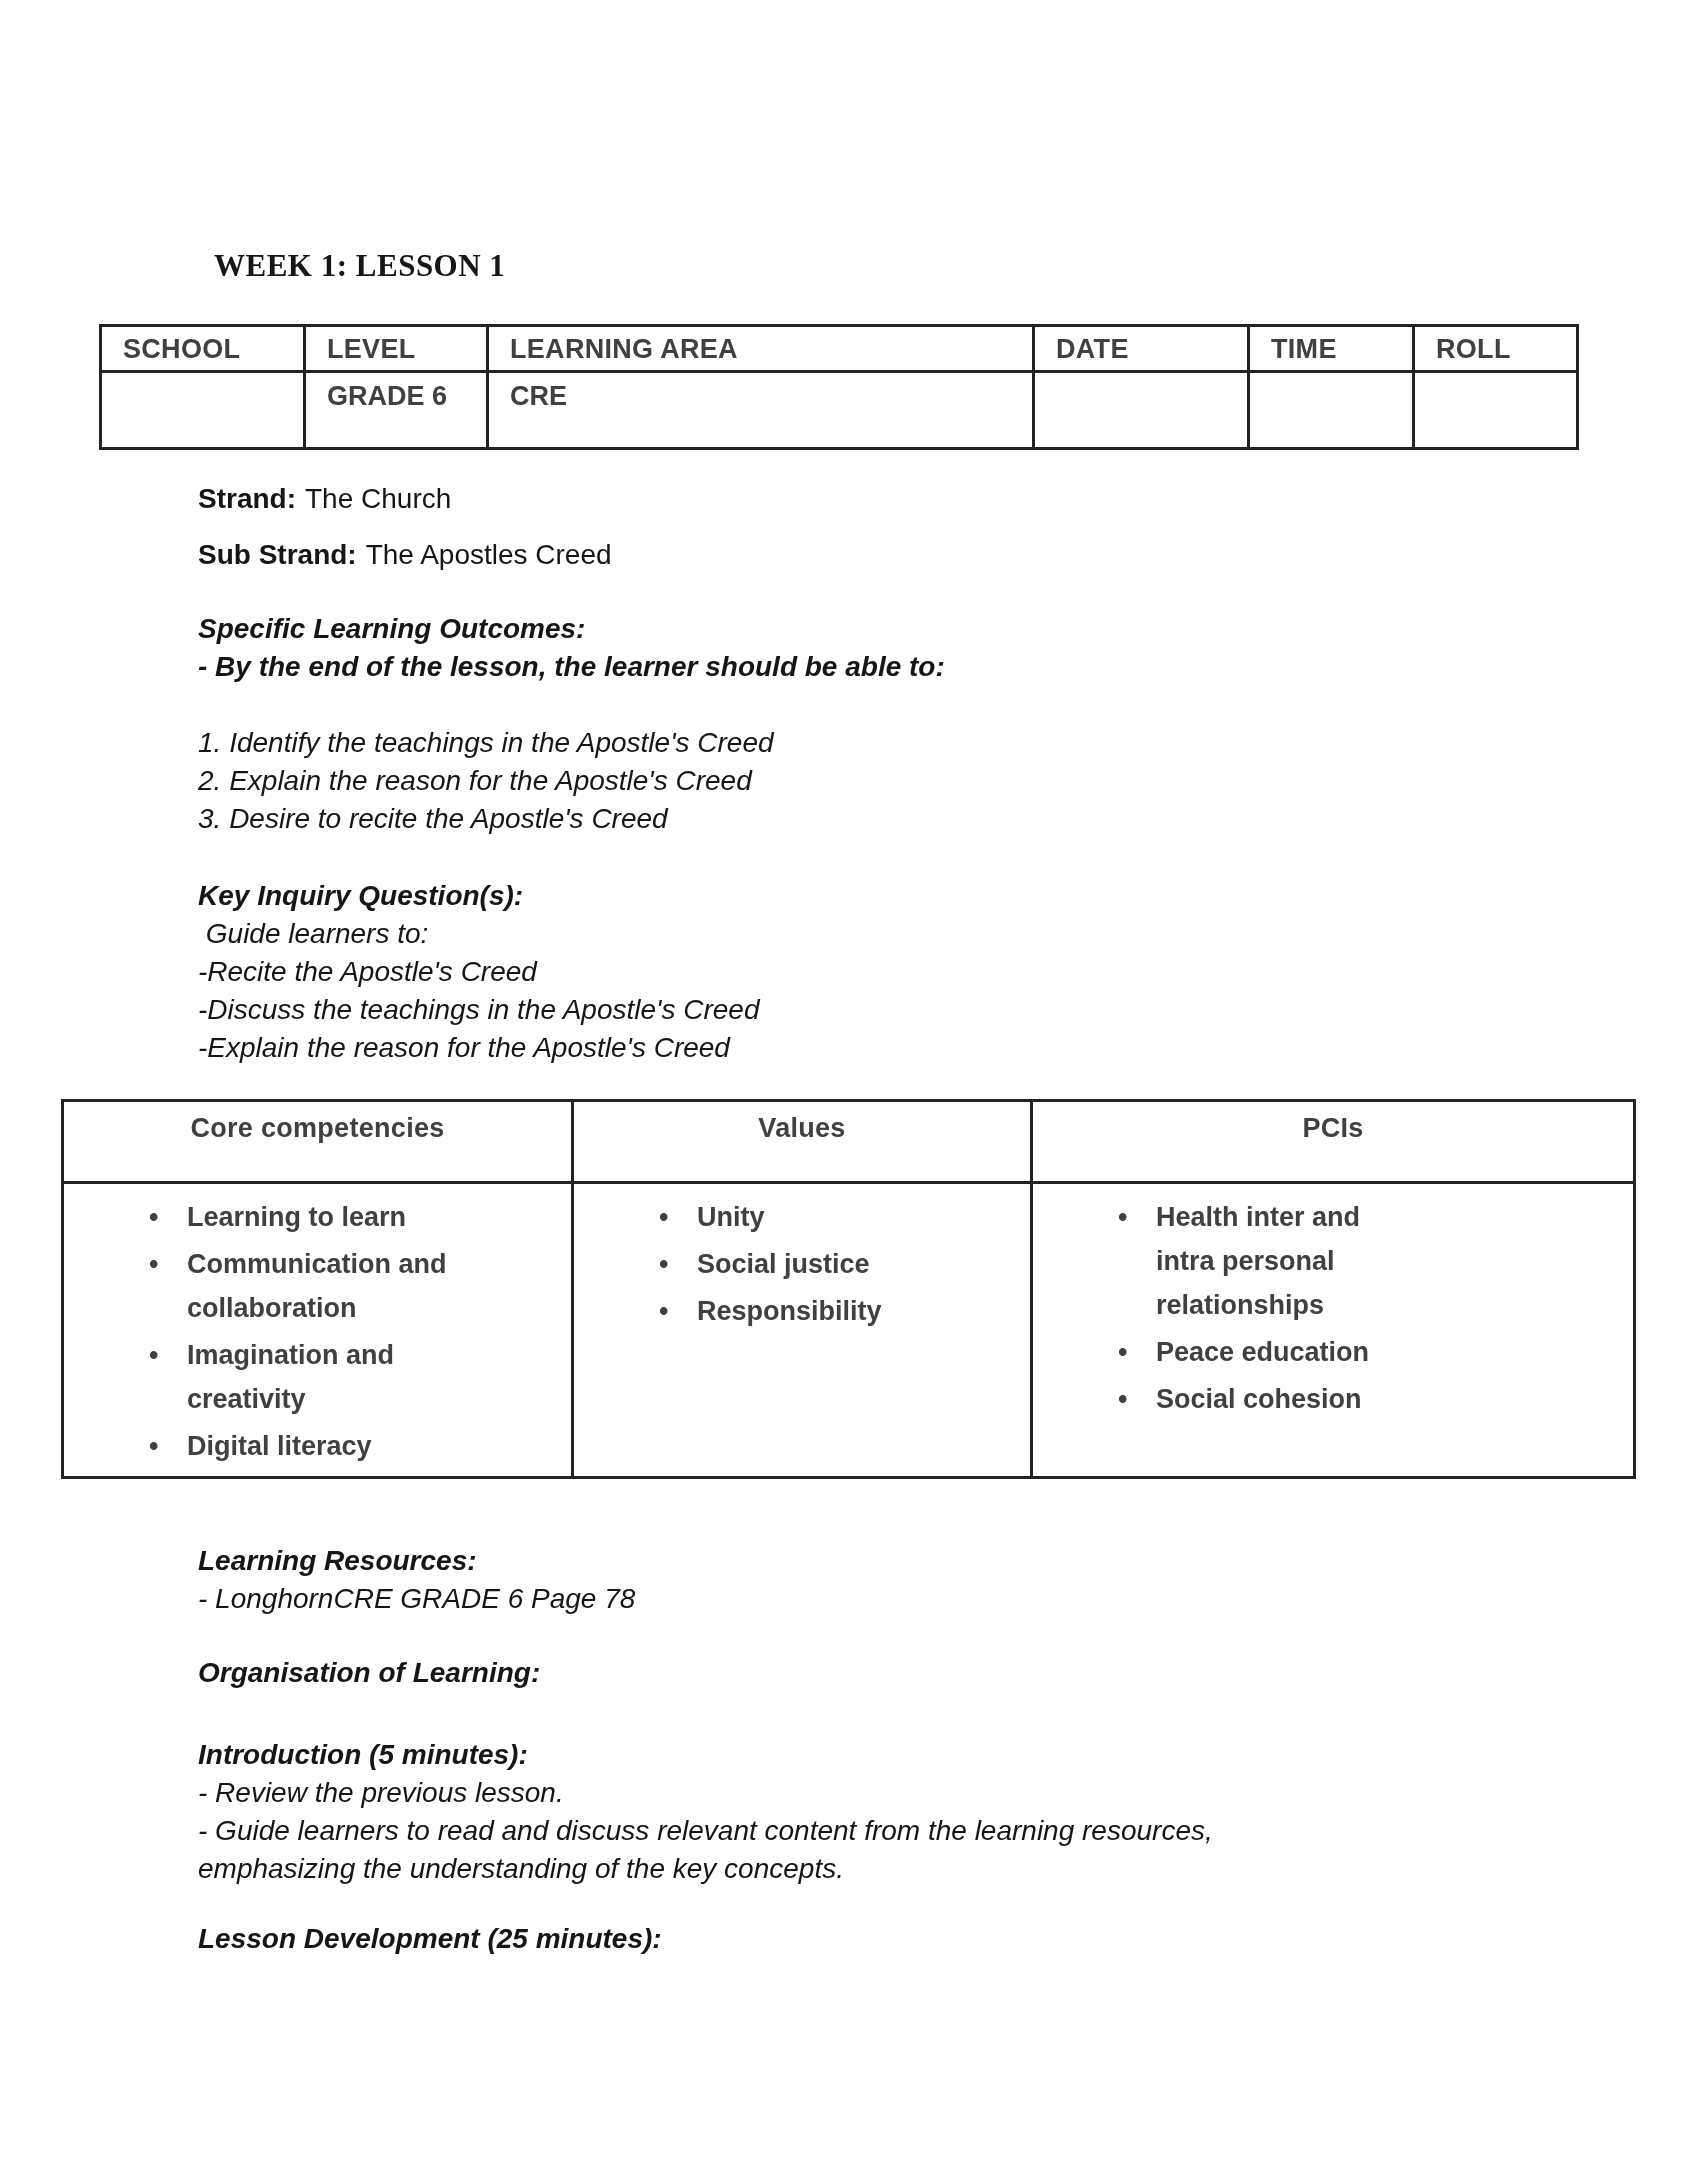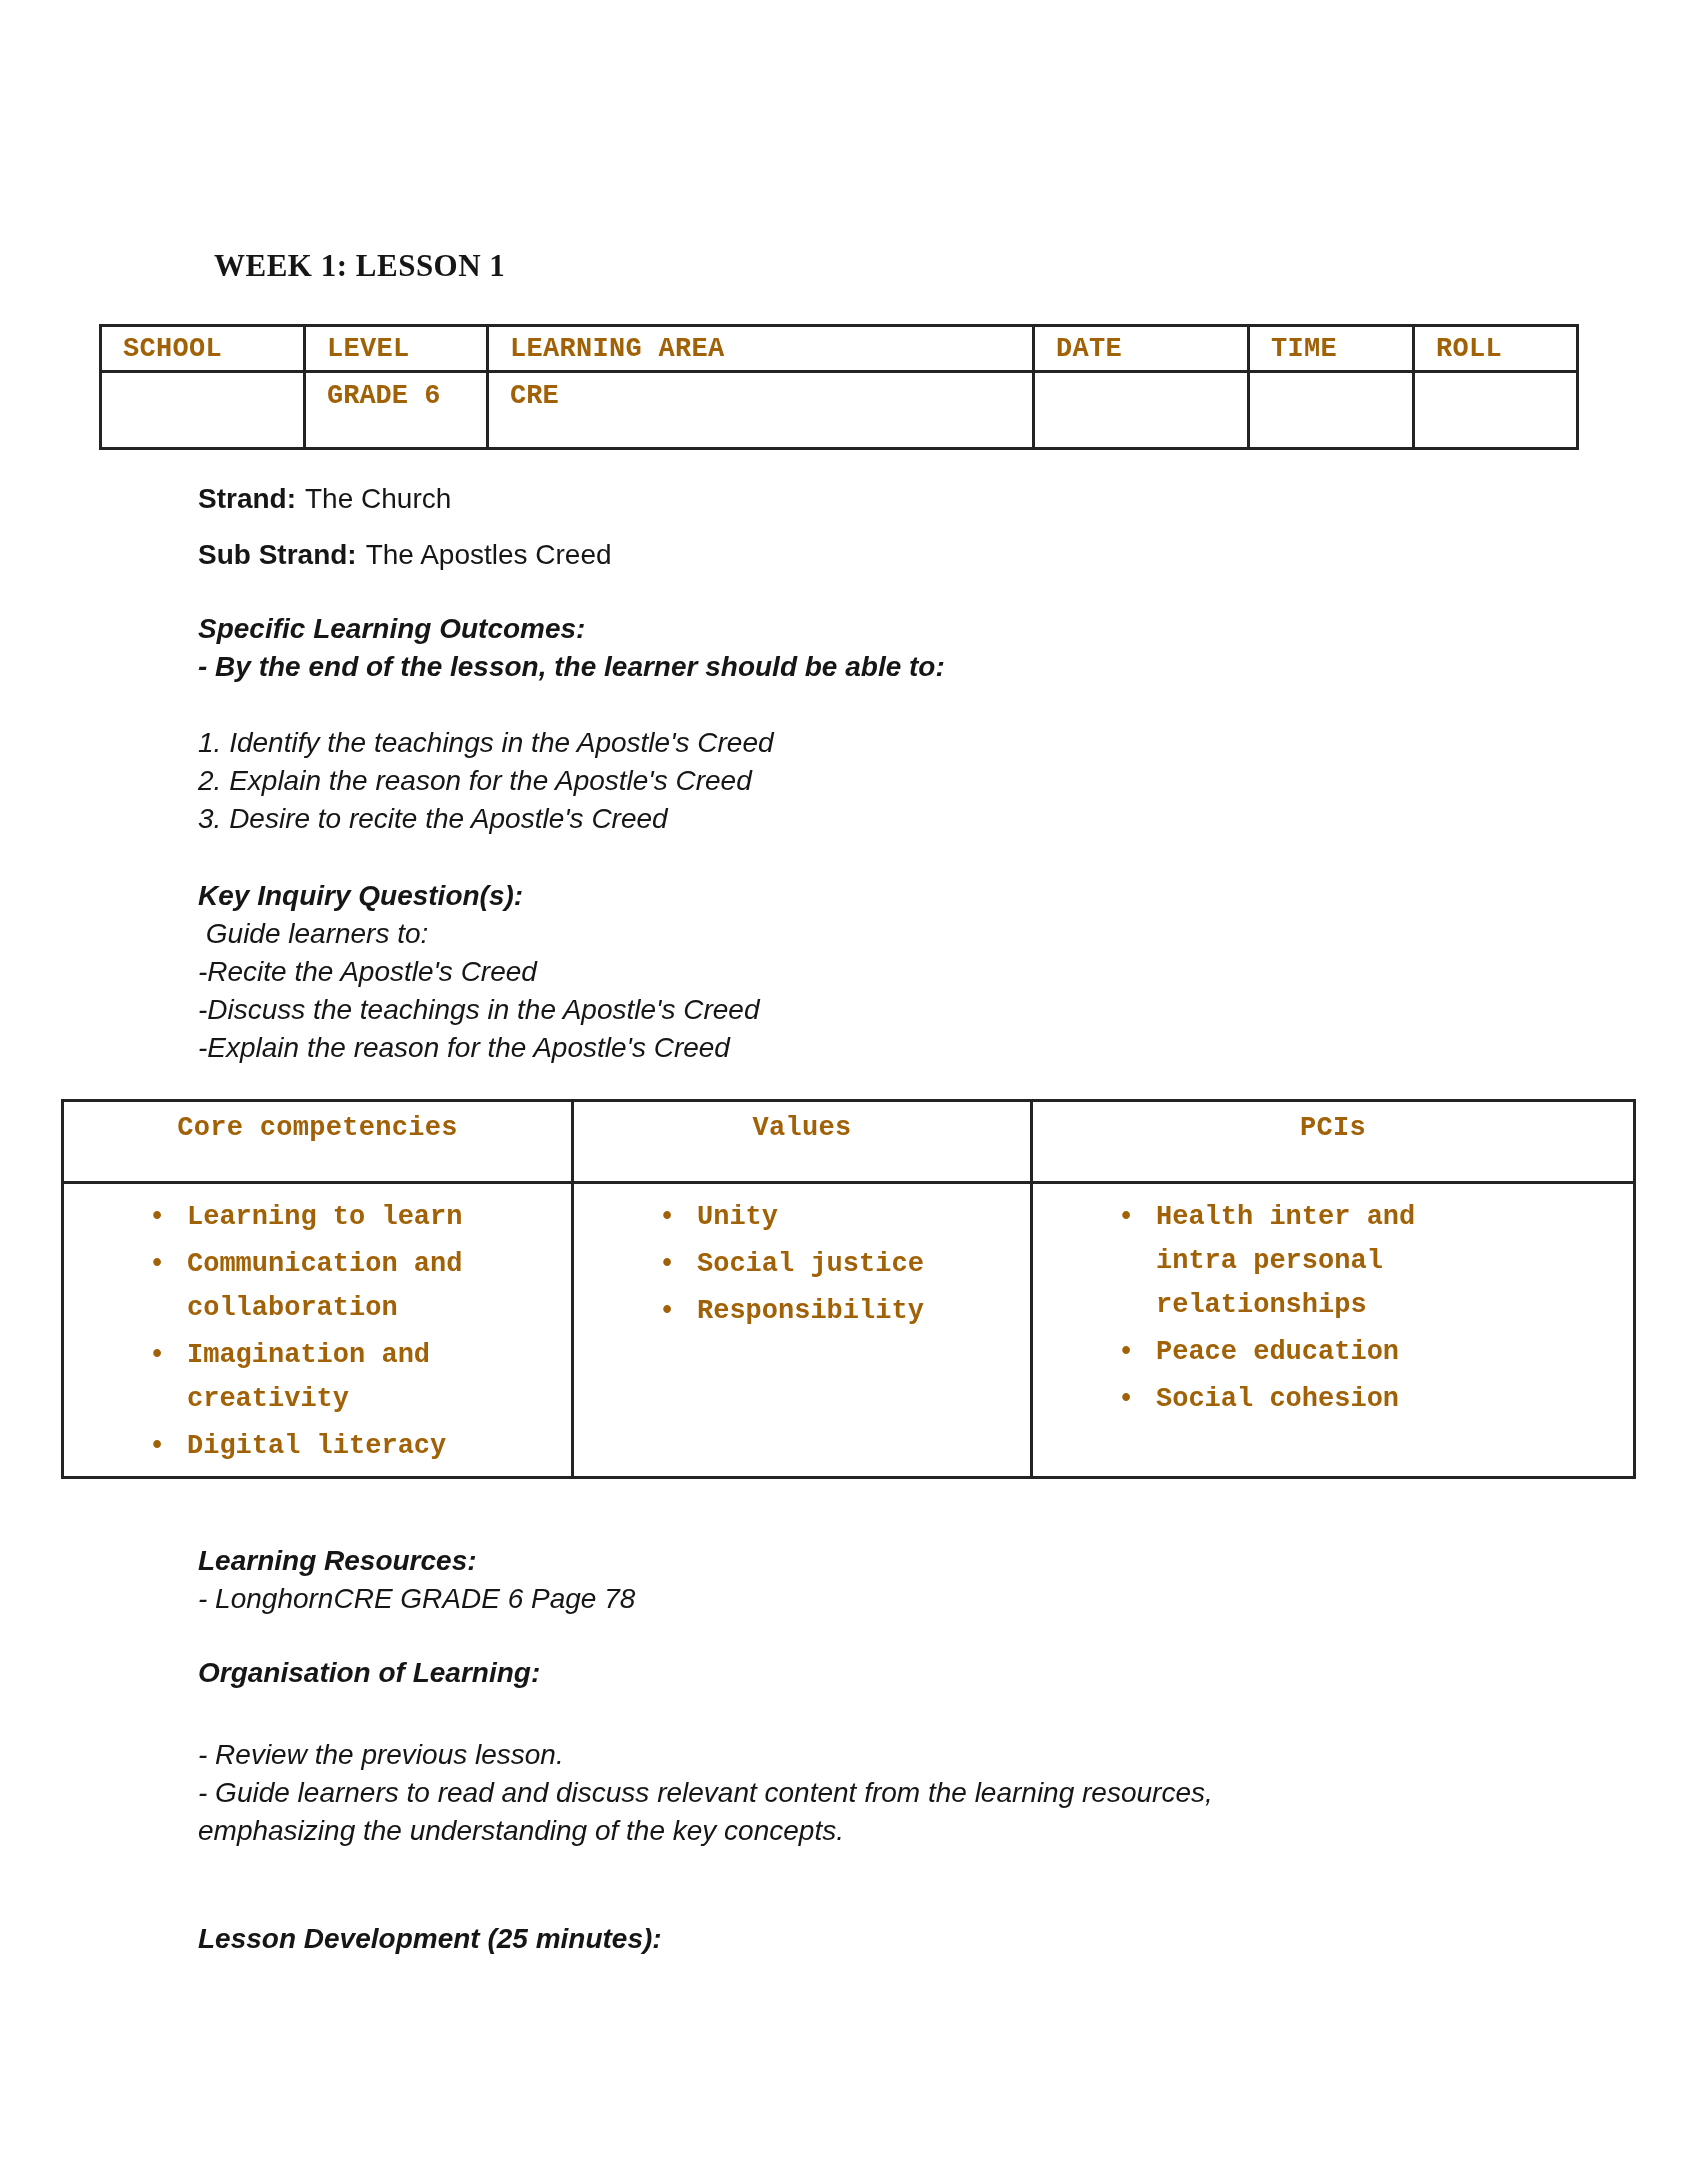--- a/index.html
+++ b/index.html
@@ -32,23 +32,23 @@
   .bold { font-weight: 700; }
   .lbl { font-weight: 700; padding-right: 9px; }
   .prewrap { white-space: pre-wrap; }
   .preline { white-space: pre-line; }
 
   
   table {
     position: absolute;
     border-collapse: collapse;
     table-layout: fixed;
-    font-family: Liberation Mono, monospace;
+    font-family: Liberation Sans, sans-serif;
     font-weight: 700;
-    color: #a16207;
+    color: #404040;
   }
   th, td { border: 3px solid #232323; overflow: hidden; }
 
   
   .info-table { left: 99px; top: 324px; width: 1477px; font-size: 27px; }
   .info-table th {
     height: 43px;
     text-align: left;
     vertical-align: middle;
     padding: 0 4px 0 21px;
@@ -205,20 +205,21 @@
   <div class="block txt" style="top:1542px">
     <p class="bold">Learning Resources:</p>
     <p>- LonghornCRE GRADE 6 Page 78</p>
   </div>
 
   <div class="block txt" style="top:1654px">
     <p class="bold">Organisation of Learning:</p>
   </div>
 
   <div class="block txt" style="top:1736px; width:1317px">
+    <p class="bold">Introduction (5 minutes):</p>
     <p>- Review the previous lesson.</p>
     <p class="preline">- Guide learners to read and discuss relevant content from the learning resources,
 emphasizing the understanding of the key concepts.</p>
   </div>
 
   <div class="block txt" style="top:1920px">
     <p class="bold">Lesson Development (25 minutes):</p>
   </div>
 
 </div>

